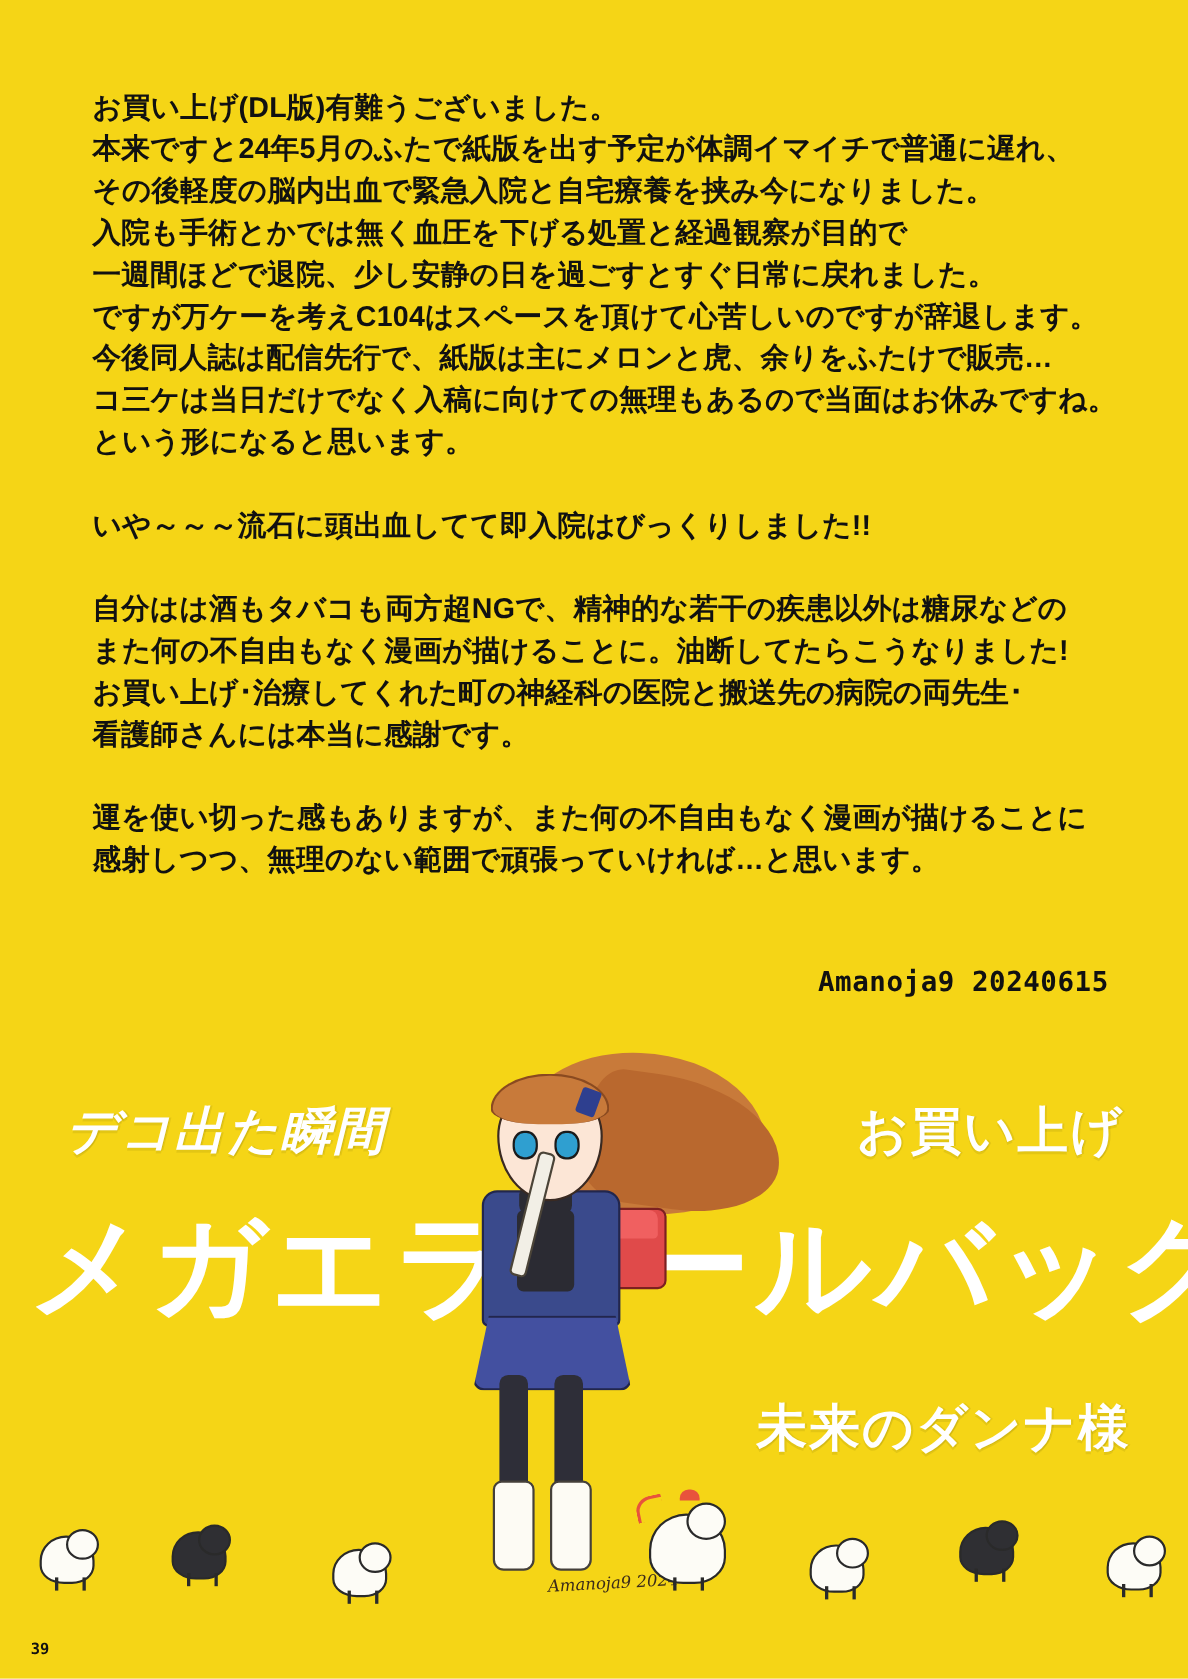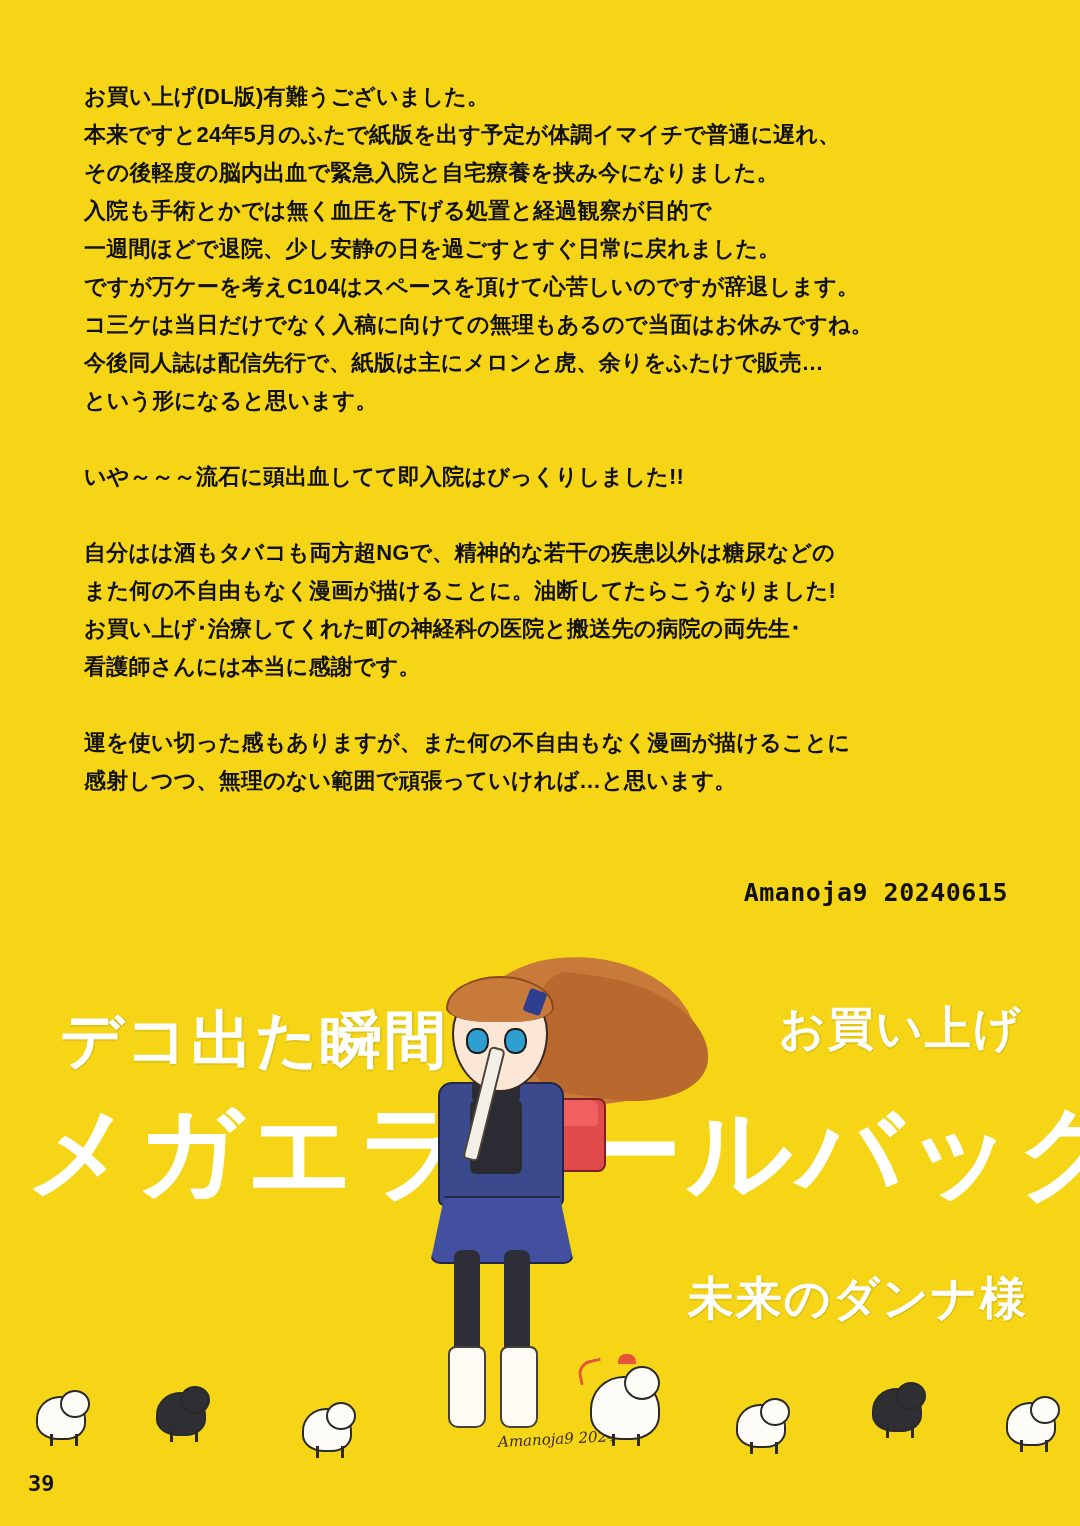--- a/index.html
+++ b/index.html
@@ -21,21 +21,21 @@
     overflow: hidden;
   }
   
   .afterword {
     position: absolute;
     left: 84px;
     top: 78px;
     width: 940px;
     color: #111111;
     font-weight: bold;
-    font-size: 22px;
+    font-size: 26px;
     line-height: 38px;
     letter-spacing: 0.2px;
   }
   .afterword .para {
     margin: 0 0 0 0;
   }
   .afterword .gap {
     height: 38px;
   }
   .signature {
@@ -58,21 +58,21 @@
   }
   .cap {
     position: absolute;
     color: #ffffff;
     font-weight: bold;
     -webkit-text-stroke: 0px;
     text-shadow:
       2px 0 0 rgba(0,0,0,0.07),
       0 2px 0 rgba(0,0,0,0.07);
   }
-  .cap-tl { left: 60px; top: 48px;  font-size: 62px; letter-spacing: 2px; }
+  .cap-tl { left: 60px; top: 48px;  font-size: 46px; letter-spacing: 2px; font-style: italic; }
   .cap-tr { right: 58px; top: 48px; font-size: 46px; letter-spacing: 2px; }
   .cap-bl { left: 78px; top: 318px; font-size: 46px; letter-spacing: 2px; }
   .cap-br { right: 52px; top: 318px; font-size: 46px; letter-spacing: 2px; }
 
   .bigtitle {
     position: absolute;
     left: 26px;
     top: 150px;
     width: 1030px;
     text-align: center;
@@ -314,42 +314,42 @@
     height: 20px;
     border-top: 3px solid #e8533c;
     border-left: 3px solid #e8533c;
     border-radius: 60% 0 0 0;
     transform: rotate(-12deg);
   }
   
   .pagenum {
     position: absolute;
     left: 28px;
-    bottom: 30px;
+    bottom: 18px;
     font-family: "DejaVu Sans Mono", monospace;
-    font-size: 22px;
+    font-size: 14px;
     font-weight: bold;
     color: #111111;
   }
 </style>
 </head>
 <body>
 
 <div class="page">
 
   <div class="afterword">
     <div class="para">
       <div>お買い上げ(DL版)有難うございました。</div>
       <div>本来ですと24年5月のふたで紙版を出す予定が体調イマイチで普通に遅れ、</div>
       <div>その後軽度の脳内出血で緊急入院と自宅療養を挟み今になりました。</div>
       <div>入院も手術とかでは無く血圧を下げる処置と経過観察が目的で</div>
       <div>一週間ほどで退院、少し安静の日を過ごすとすぐ日常に戻れました。</div>
       <div>ですが万ケーを考えC104はスペースを頂けて心苦しいのですが辞退します。</div>
+      <div>今後同人誌は配信先行で、紙版は主にメロンと虎、余りをふたけで販売…</div>
       <div>コ三ケは当日だけでなく入稿に向けての無理もあるので当面はお休みですね。</div>
-      <div>今後同人誌は配信先行で、紙版は主にメロンと虎、余りをふたけで販売…</div>
       <div>という形になると思います。</div>
     </div>
     <div class="gap"></div>
     <div class="para">
       <div>いや～～～流石に頭出血してて即入院はびっくりしました!!</div>
     </div>
     <div class="gap"></div>
     <div class="para">
       <div>自分はは酒もタバコも両方超NGで、精神的な若干の疾患以外は糖尿などの</div>
       <div>また何の不自由もなく漫画が描けることに。油断してたらこうなりました!</div>

